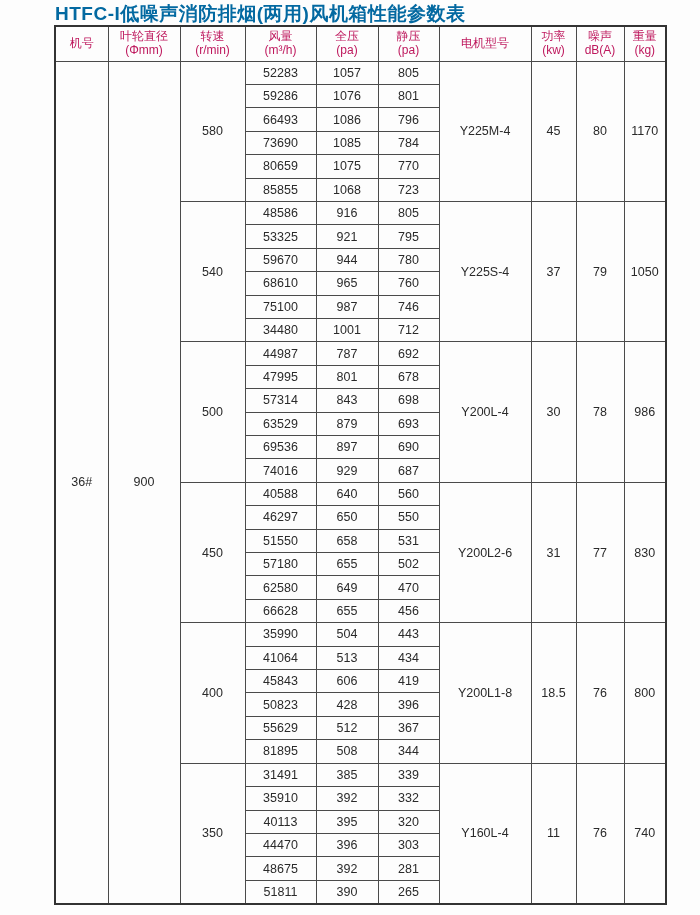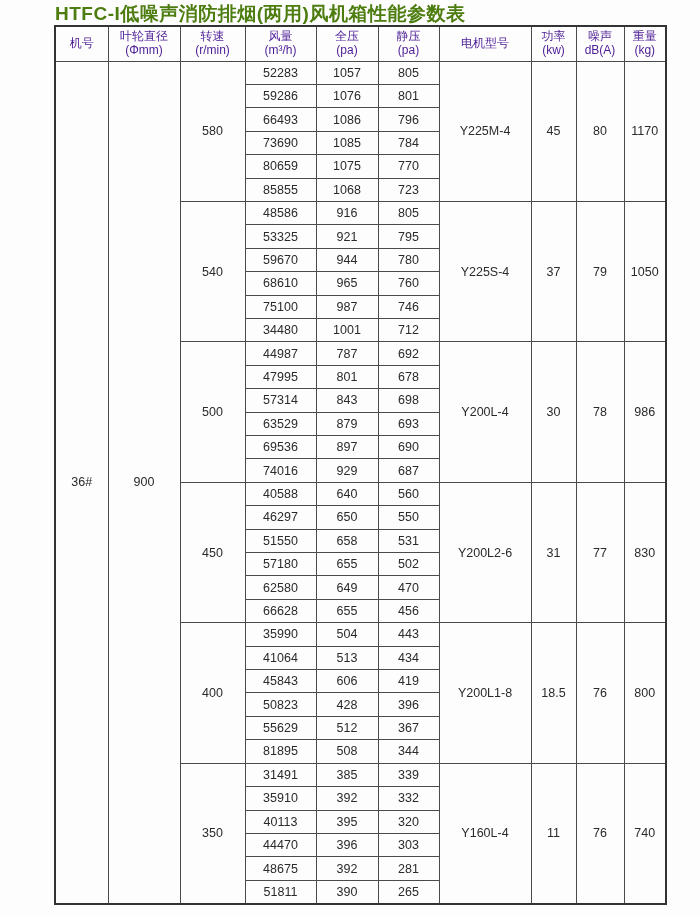--- a/index.html
+++ b/index.html
@@ -11,21 +11,21 @@
     font-family:"Liberation Sans","DejaVu Sans",sans-serif;
     color:#1e1e1e;
     overflow:hidden;
   }
   .page-title {
     position:absolute;
     left:55px; top:1px;
     font-size:19px;
     font-weight:bold;
     letter-spacing:0.5px;
-    color:#4d7c0f;
+    color:#0369a1;
     white-space:nowrap;
   }
   table.spec {
     position:absolute;
     left:54px; top:25px;
     border-collapse:collapse;
     table-layout:fixed;
     width:611px;
     border:2px solid #333;
   }
@@ -34,21 +34,21 @@
     text-align:center;
     vertical-align:middle;
     padding:0;
     overflow:hidden;
   }
   thead tr { height:35px; }
   thead th {
     font-weight:normal;
     font-size:12px;
     line-height:13.5px;
-    color:#4c1d95;
+    color:#be185d;
   }
   tbody tr { height:23.42px; }
   tbody td {
     font-size:12.5px;
     color:#2a2a2a;
   }
 </style>
 </head>
 <body>
 

